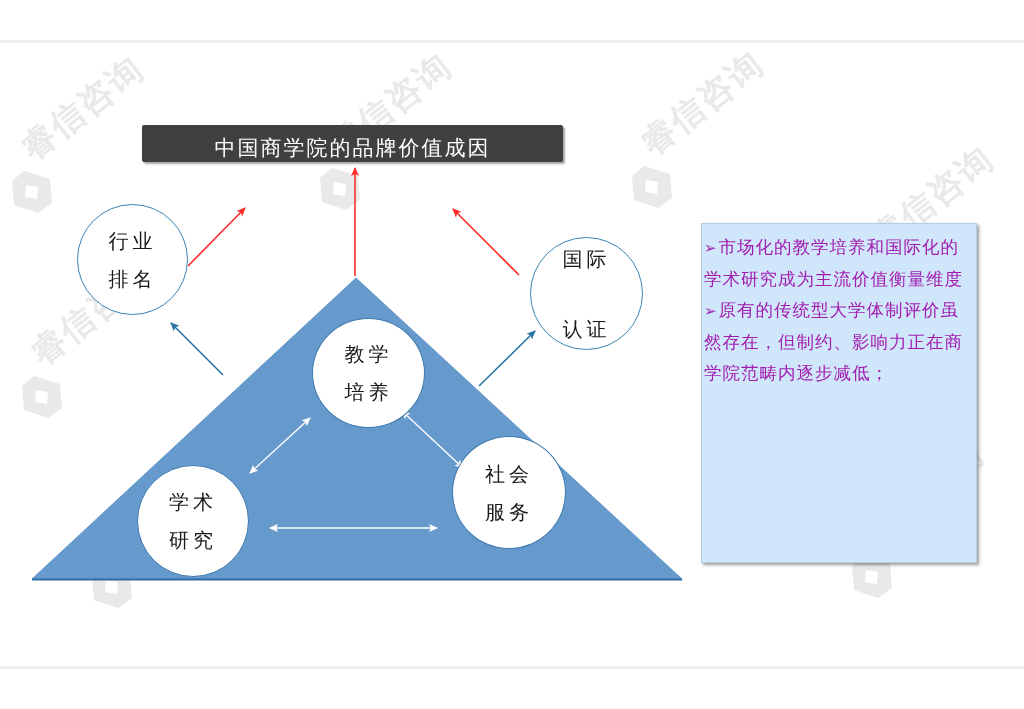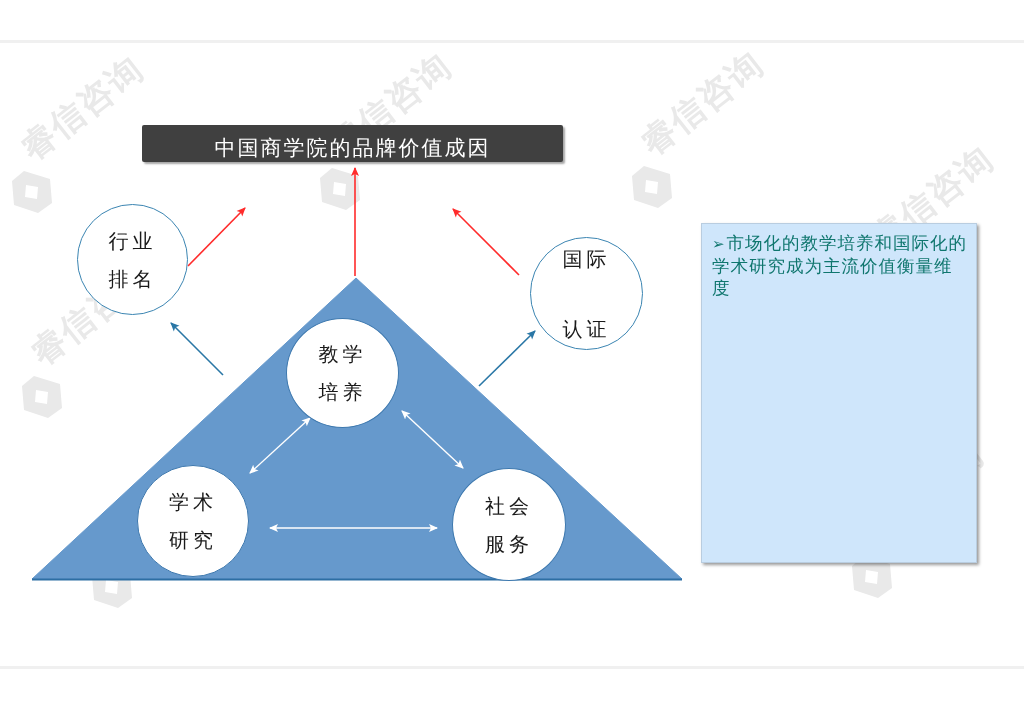--- a/index.html
+++ b/index.html
@@ -43,22 +43,22 @@
       font-size: 20px; color: #1a1a1a; letter-spacing: 4px; line-height: 38px;
     }
     .node.outline { border: 1.5px solid #3b85b2; }
     .node.inner { border: 1.5px solid #3d78ae; }
     .node span { display: block; }
 
     .text-panel {
       position: absolute; left: 701px; top: 223px; width: 276px; height: 340px;
       background: #cfe6fb; border: 1px solid #b9cde0;
       box-shadow: 2px 2px 3px rgba(0,0,0,0.4);
-      box-sizing: border-box; padding: 8px 8px 0 10px;
-      font-size: 17.5px; color: #0f766e; line-height: 22px; letter-spacing: 1px;
+      box-sizing: border-box; padding: 8px 8px 0 2px;
+      font-size: 17.5px; color: #a21caf; line-height: 31px; letter-spacing: 1px;
     }
     .text-panel p { margin: 0 0 0 0; }
     .text-panel .bullet { font-size: 15px; margin-right: 1px; }
   </style>
 </head>
 <body>
 
 <div class="rule top"></div>
 <div class="rule bottom"></div>
 
@@ -149,28 +149,29 @@
 
 <div class="node outline" style="left:77px;top:204px;width:109px;height:109px;">
   <span>行业</span>
   <span>排名</span>
 </div>
 <div class="node outline" style="left:530px;top:237px;width:111px;height:111px;gap:32px;">
   <span>国际</span>
   <span>认证</span>
 </div>
 
-<div class="node inner" style="left:286px;top:318px;width:111px;height:108px;text-align:center;">
+<div class="node inner" style="left:312px;top:318px;width:111px;height:108px;text-align:center;">
   <span>教学</span>
   <span>培养</span>
 </div>
 <div class="node inner" style="left:137px;top:465px;width:110px;height:110px;">
   <span>学术</span>
   <span>研究</span>
 </div>
-<div class="node inner" style="left:452px;top:468px;width:112px;height:111px;">
+<div class="node inner" style="left:452px;top:436px;width:112px;height:111px;">
   <span>社会</span>
   <span>服务</span>
 </div>
 
 <div class="text-panel">
   <p><span class="bullet">➢</span><span>市场化的教学培养和国际化的学术研究成为主流价值衡量维度</span></p>
+  <p><span class="bullet">➢</span><span>原有的传统型大学体制评价虽然存在，但制约、影响力正在商学院范畴内逐步减低；</span></p>
 </div>
 
 </body></html>

